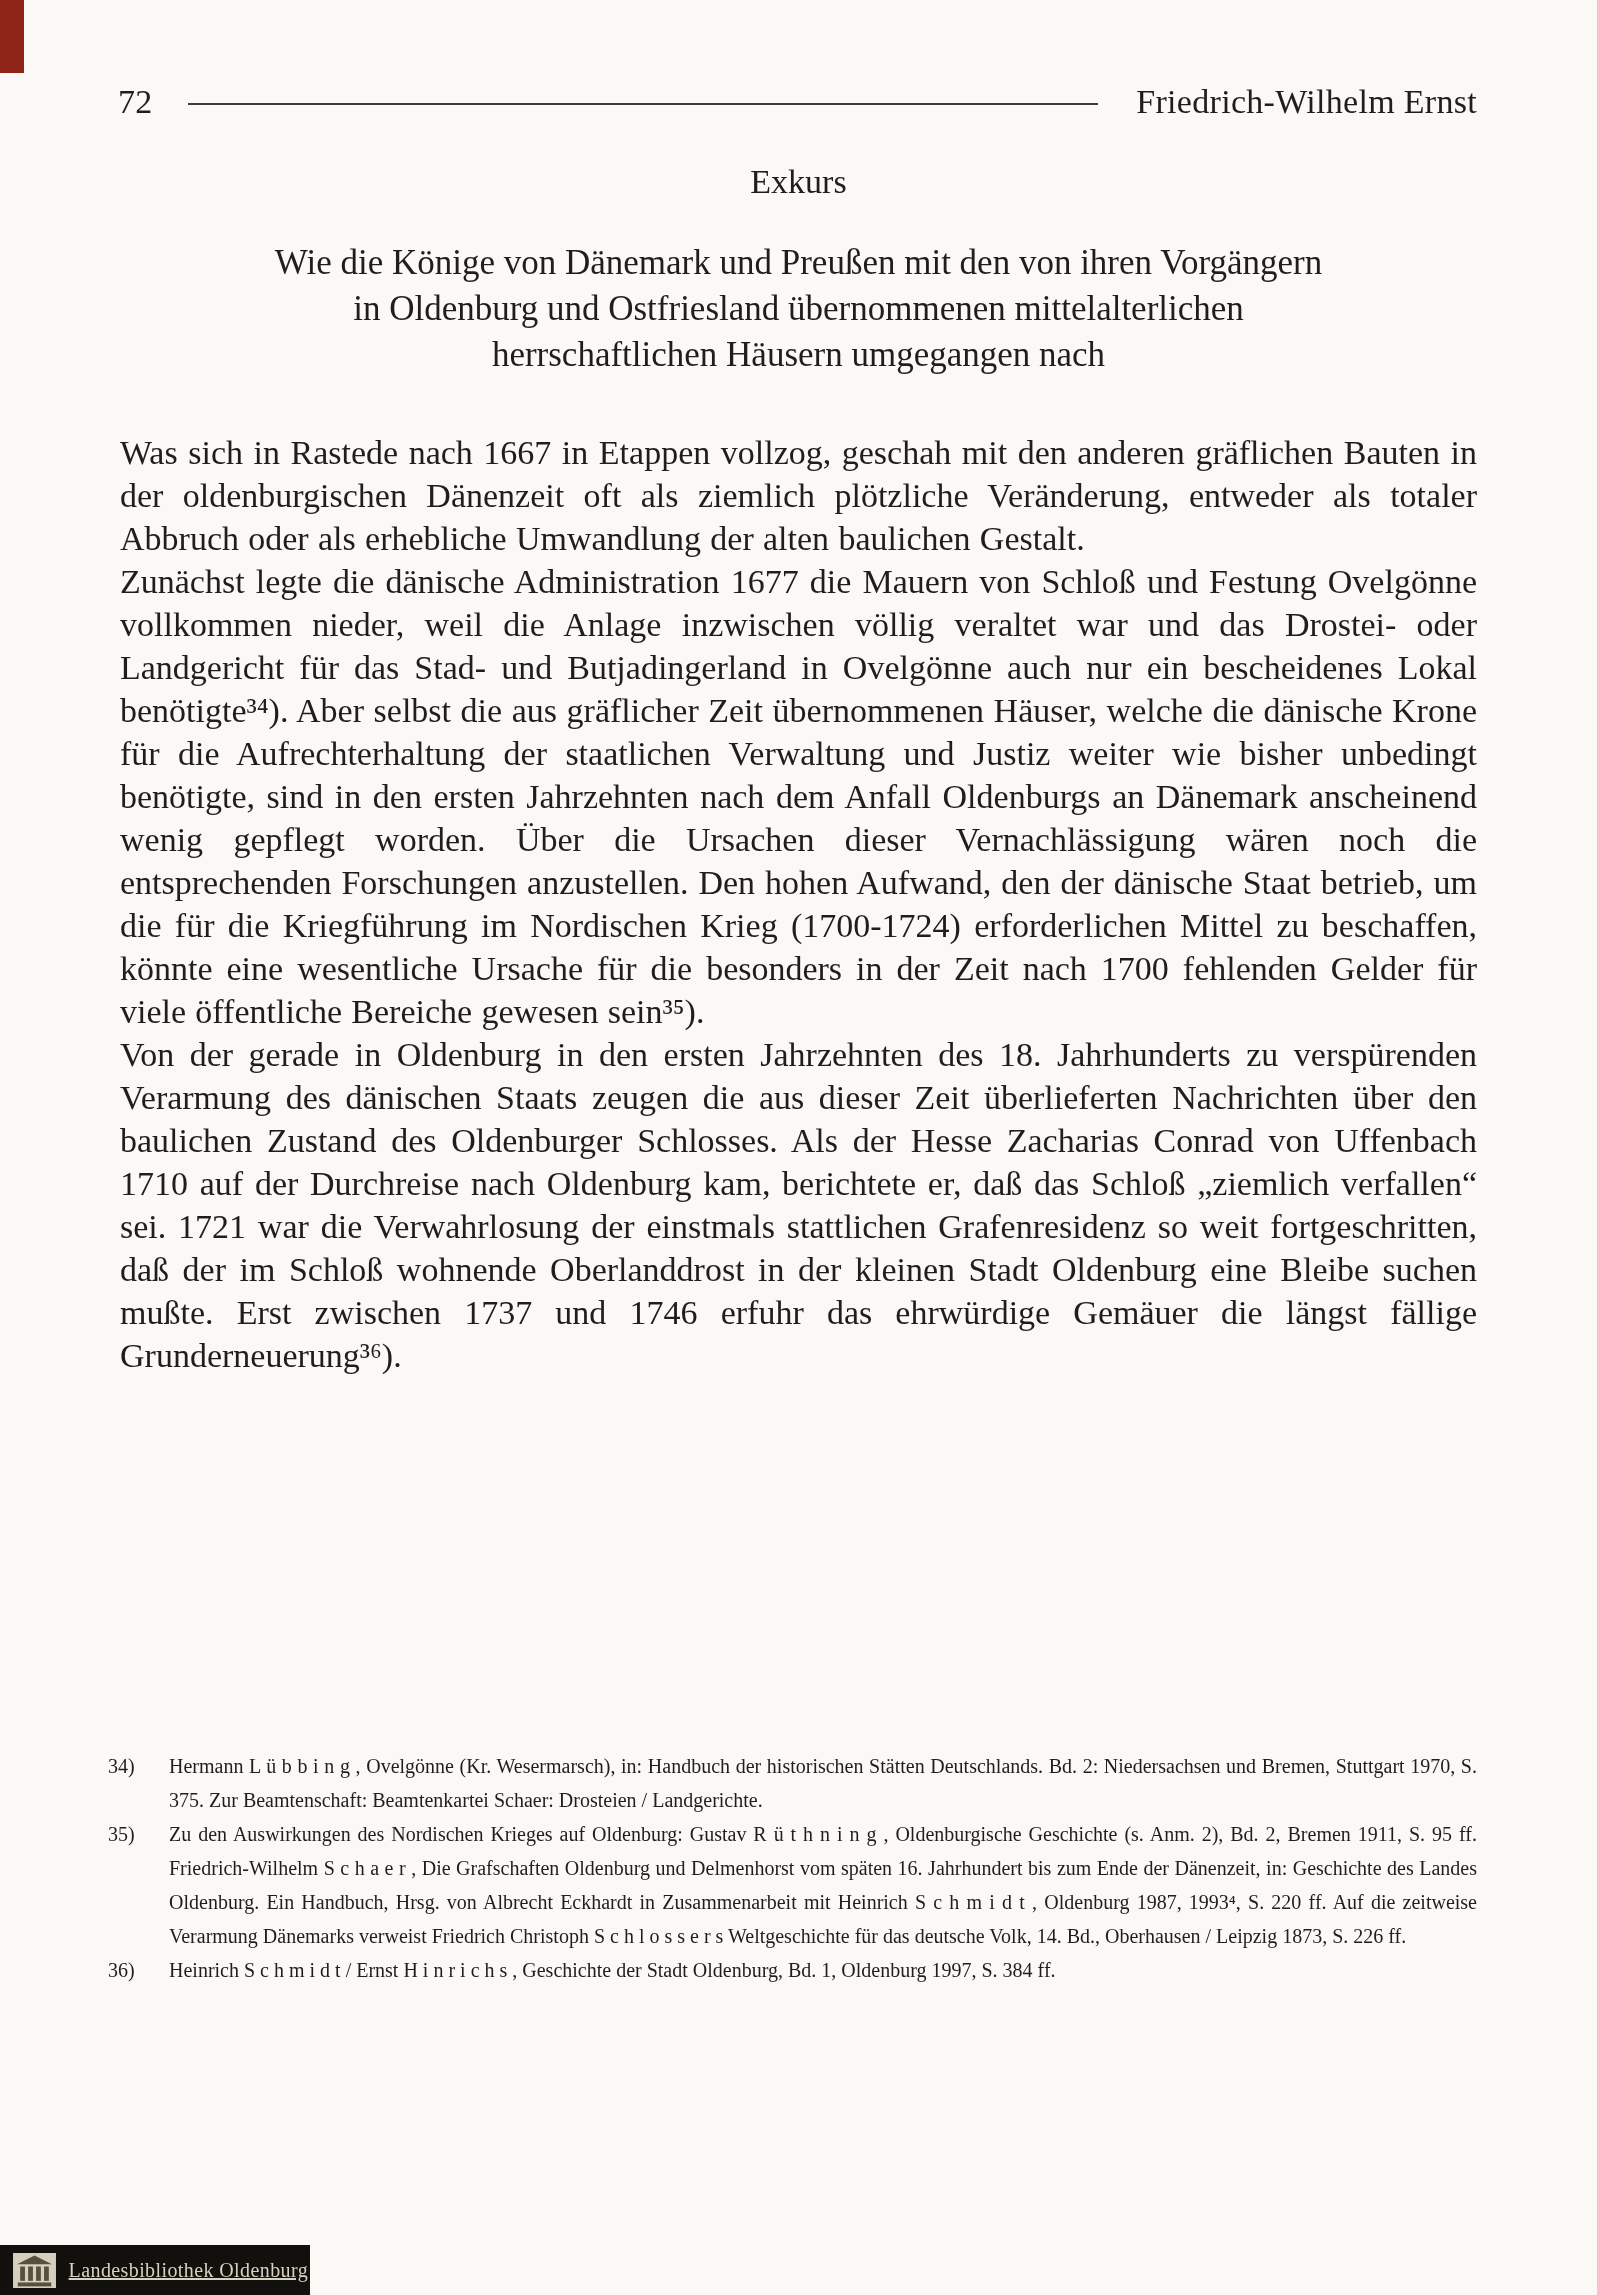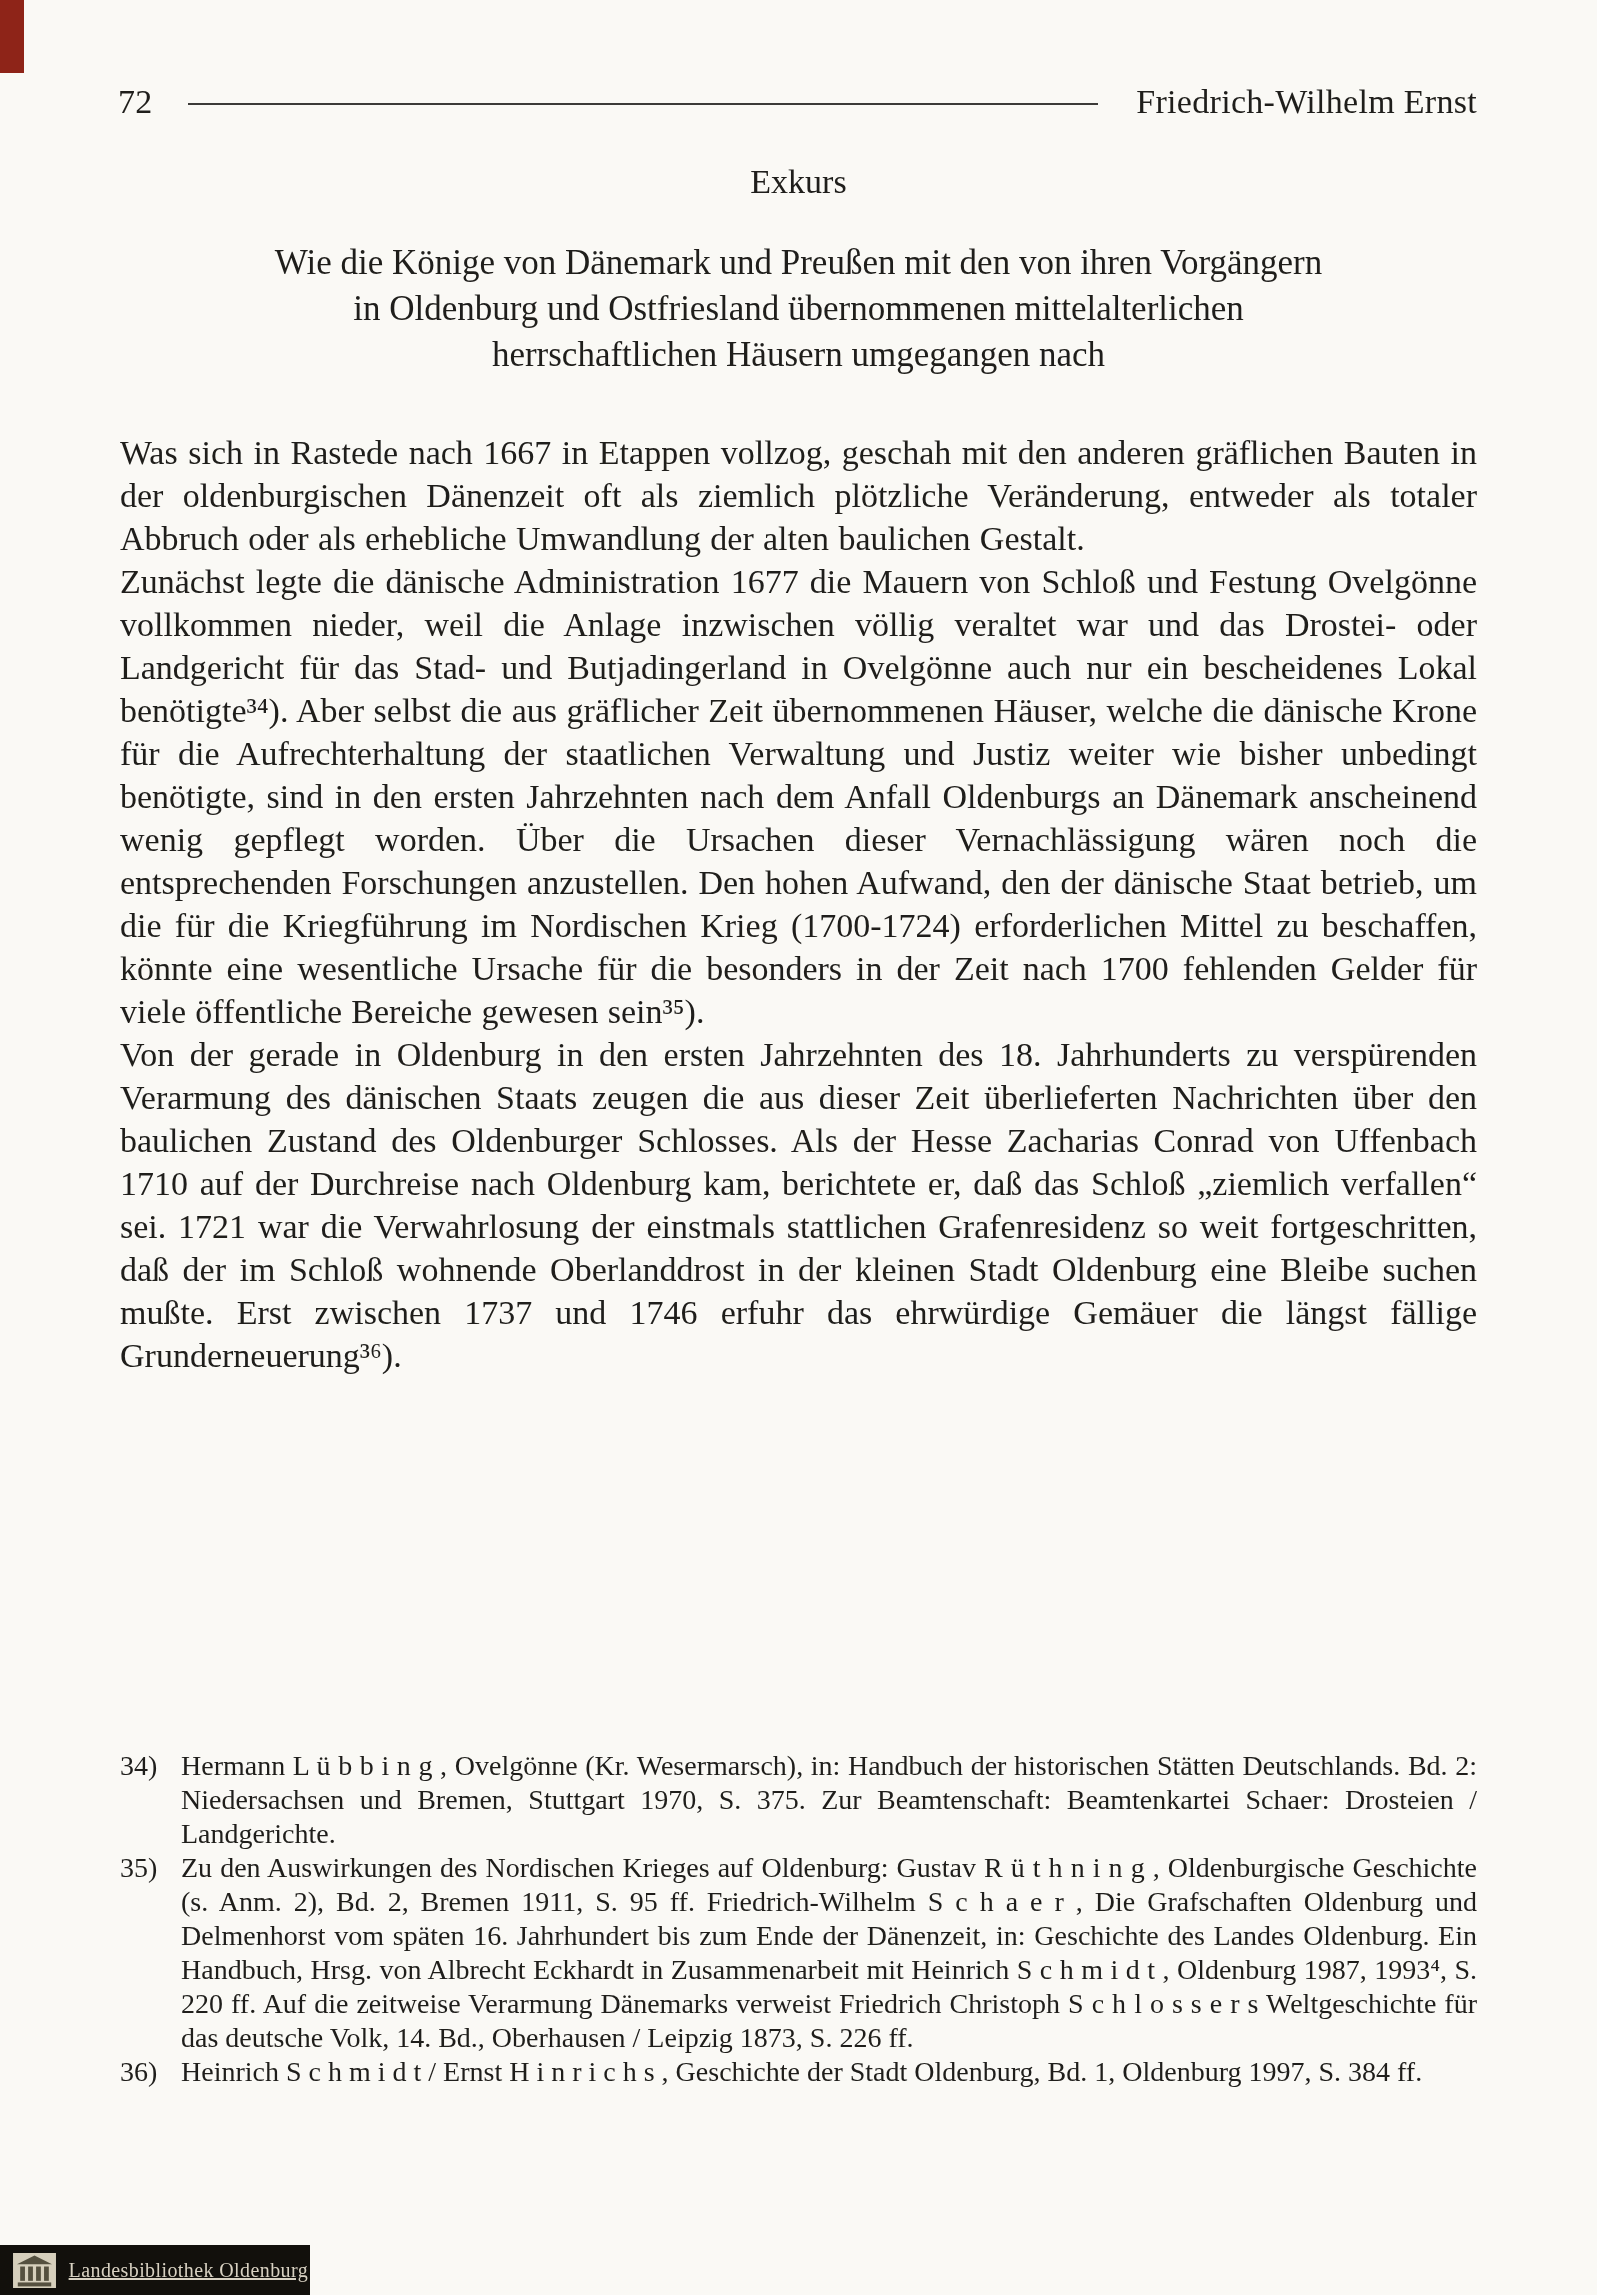--- a/index.html
+++ b/index.html
@@ -66,22 +66,22 @@
     line-height: 43px;
     text-align: justify;
     hyphens: auto;
     -webkit-hyphens: auto;
     word-spacing: 0.8px;
   }
 
   
   .footnotes {
     position: absolute;
-    top: 1749px; left: 120px; right: 120px;
-    font-size: 28px;
+    top: 1749px; left: 108px; right: 120px;
+    font-size: 20px;
     line-height: 34px;
   }
   .fn { display: flex; }
   .fn-marker { flex: 0 0 61px; }
   .fn-text {
     flex: 1 1 auto;
     text-align: justify;
     hyphens: auto;
     -webkit-hyphens: auto;
   }

